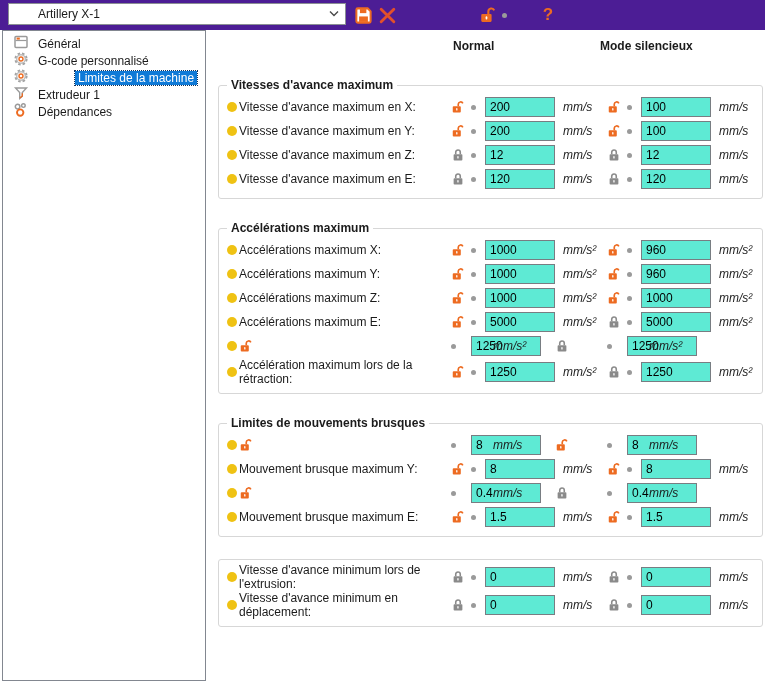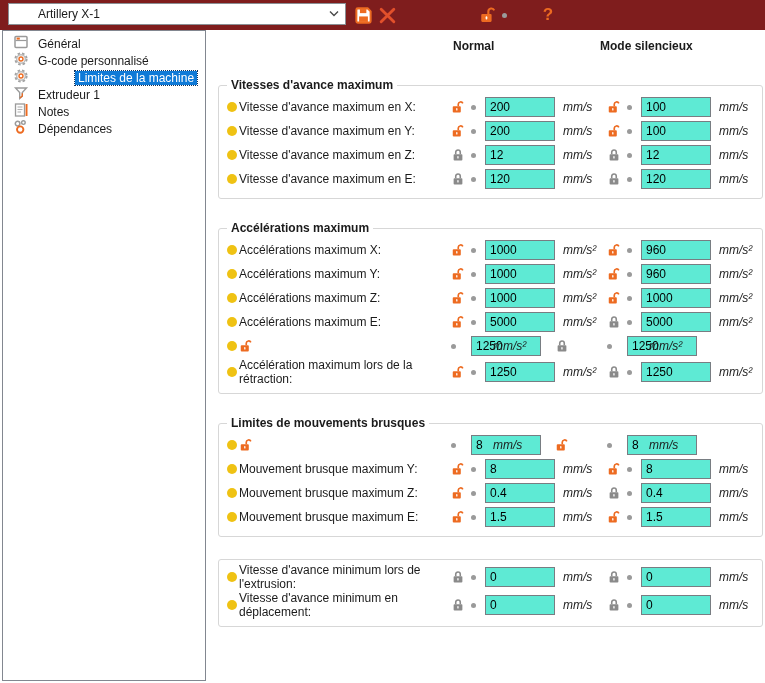--- a/index.html
+++ b/index.html
@@ -1,20 +1,20 @@
 <!DOCTYPE html>
 <html><head>
 <meta charset="utf-8">
 <style>
   * { box-sizing: border-box; margin: 0; padding: 0; }
   html,body { width:765px; height:683px; background:#fff; overflow:hidden;
     font-family:"Liberation Sans","DejaVu Sans",sans-serif; font-size:12px; color:#1b1b1b; }
 
   
-  .toolbar { position:relative; height:30px; background:#7f1d1d; }
+  .toolbar { position:relative; height:30px; background:#4c1d95; }
   .combo { position:absolute; left:8px; top:3px; width:338px; height:22px;
     border:1px solid #8a8f94; background:#fff; display:flex; align-items:center;
     padding:0 6px 0 4px; cursor:default; }
   .combo .preset-ic { width:16px; height:16px; margin-right:9px; }
   .combo .preset-name { flex:1; font-size:12px; }
   .combo .chev { width:10px; height:8px; }
   .tbtn { position:absolute; top:4px; width:22px; height:22px; display:flex;
     align-items:center; justify-content:center; cursor:pointer; }
   .tb-save { left:352px; } .tb-del { left:376px; }
   .tb-lock { left:478px; width:30px; }
@@ -115,30 +115,20 @@
   </div>
     <div class="side-item">
     <span class="ic"><svg viewBox="0 0 16 16">
           <path d="M2.5 3 h11 l-4.2 4.6 v3.6 l-2.6 2.2 v-5.8 z" fill="#fff" stroke="#9a9a9a" stroke-width="1.4"></path>
           <path d="M9.3 8.2 v2.8 l-2.4 2" fill="none" stroke="#ED6B21" stroke-width="1.3"></path>
         </svg></span>
     <span class="lbl">Extrudeur 1</span>
   </div>
     <div class="side-item">
     <span class="ic"><svg viewBox="0 0 16 16">
-          <rect x="2.5" y="2" width="9" height="12" fill="#fff" stroke="#9a9a9a" stroke-width="1.3"></rect>
-          <line x1="4.5" y1="5" x2="9.5" y2="5" stroke="#b3b3b3" stroke-width="1.1"></line>
-          <line x1="4.5" y1="7.5" x2="9.5" y2="7.5" stroke="#b3b3b3" stroke-width="1.1"></line>
-          <line x1="4.5" y1="10" x2="8" y2="10" stroke="#b3b3b3" stroke-width="1.1"></line>
-          <rect x="12.6" y="2" width="1.9" height="12" fill="#ED6B21"></rect>
-        </svg></span>
-    <span class="lbl">Notes</span>
-  </div>
-    <div class="side-item">
-    <span class="ic"><svg viewBox="0 0 16 16">
           <circle cx="4.6" cy="4.6" r="2.3" fill="none" stroke="#9a9a9a" stroke-width="1.5"></circle>
           <circle cx="10.4" cy="3.6" r="1.8" fill="none" stroke="#9a9a9a" stroke-width="1.4"></circle>
           <circle cx="7.2" cy="10.6" r="3.2" fill="none" stroke="#ED6B21" stroke-width="1.9"></circle>
         </svg></span>
     <span class="lbl">Dépendances</span>
   </div>
   </div>
 
 <div class="main">
   <div class="col-headers">
@@ -488,21 +478,20 @@
               </svg>
             </span>
     <span class="dotcell">
               <span class="graydot"></span>
             </span>
     <input class="value-input" value="8" style="">
     <span class="unit">mm/s</span>
   </div>
           <div class="row">
     <span class="bullet"></span>
-    <span class="setting-label">Mouvement brusque maximum Z:</span>
     <span class="lockcell" data-state="open">
               <svg viewBox="0 0 16 16" class="lock-open">
                 <rect x="2" y="7" width="9.2" height="7.2" rx="1" fill="#ED6B21"></rect>
                 <path d="M8.3 7 L8.3 4.7 A2.7 2.7 0 0 1 13.5 3.9" fill="none" stroke="#ED6B21" stroke-width="1.9"></path>
                 <rect x="5.9" y="9.2" width="1.5" height="2.8" rx=".7" fill="#fff"></rect>
               </svg>
             </span>
     <span class="dotcell">
               <span class="graydot"></span>
             </span>

